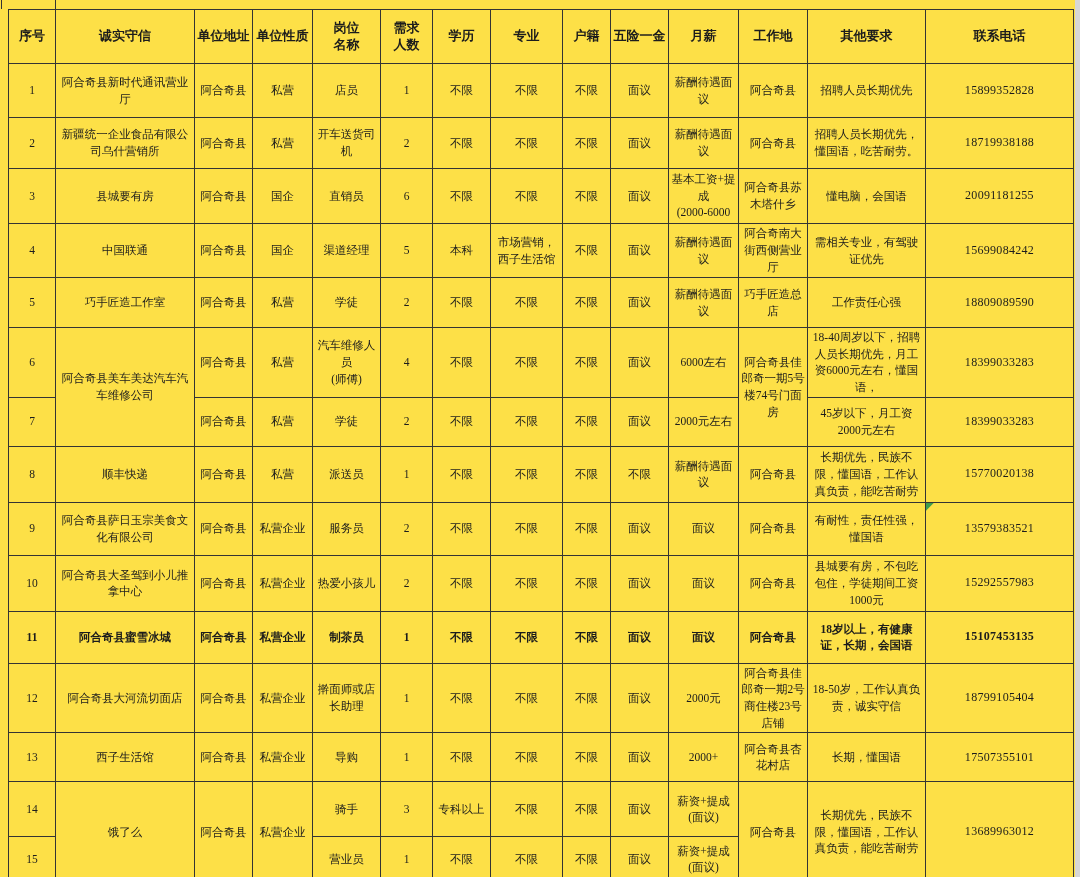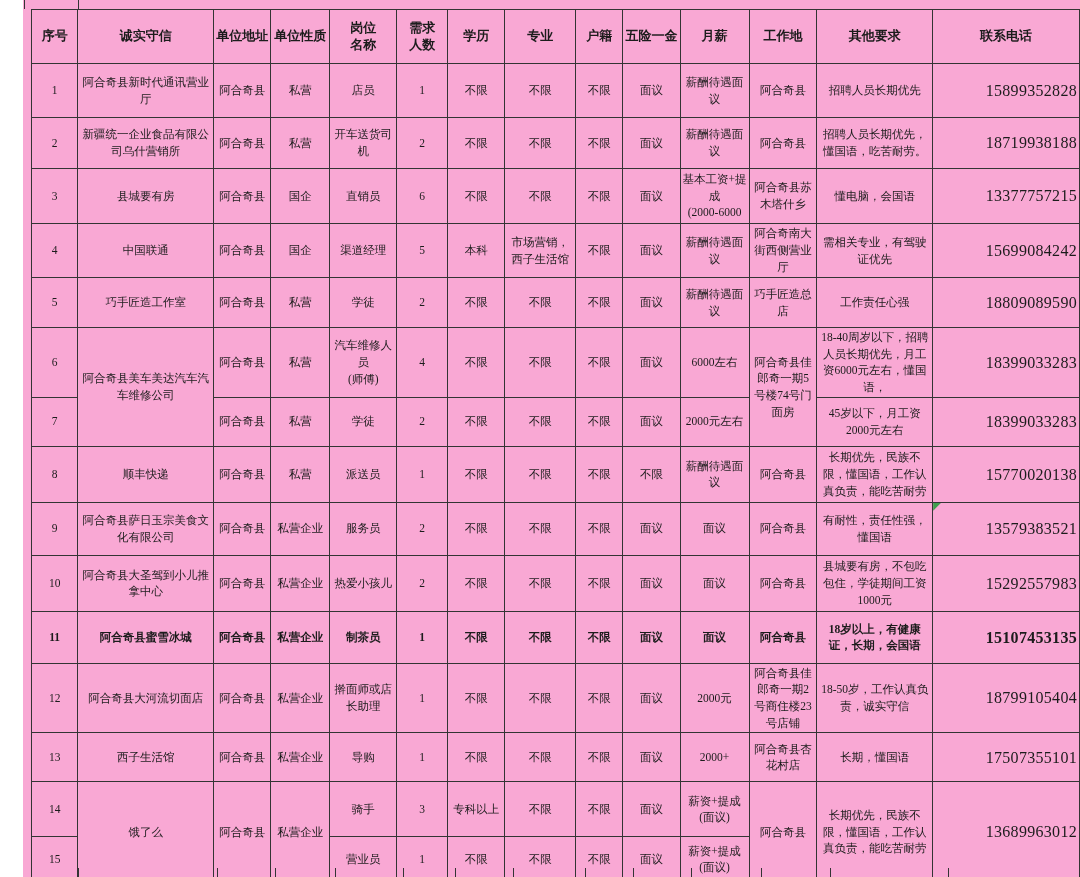--- a/index.html
+++ b/index.html
@@ -1,39 +1,39 @@
 <!DOCTYPE html>
 <html><head>
 <meta charset="utf-8">
 <style>
   html,body{margin:0;padding:0;}
   body{
     width:1080px;height:877px;position:relative;background:#ffffff;
     font-family:"Liberation Sans","DejaVu Sans",sans-serif;
   }
-  .page{position:absolute;inset:0;background:#f9a8d4;overflow:hidden;margin-left:23px;}
+  .page{position:absolute;inset:0;background:#fde047;overflow:hidden;}
   table.jobs{
     position:absolute;left:8px;top:9px;
     border-collapse:collapse;table-layout:fixed;
   }
   .jobs th,.jobs td{
     border:1px solid #343434;
     text-align:center;vertical-align:middle;
     padding:1px 2px;color:#1c1c1c;overflow:hidden;
   }
   .jobs th{
     font-family:"Liberation Sans","DejaVu Sans",sans-serif;
     font-weight:bold;font-size:13px;line-height:1.3;white-space:pre-line;
   }
   .jobs td{
     font-family:"Liberation Serif","DejaVu Serif",serif;
     font-size:11.5px;line-height:1.45;white-space:pre-line;
     position:relative;
   }
-  .jobs td.phone{font-size:16px;letter-spacing:.3px;text-align:right;}
+  .jobs td.phone{font-size:12px;letter-spacing:.3px;}
   .corner-marker{
     position:absolute;top:0;left:0;width:8px;height:8px;
     clip-path:polygon(0 0,100% 0,0 100%);
   }
   .vstub{position:absolute;width:1px;background:#343434;}
   .right-strip{position:absolute;top:0;width:5px;height:877px;}
 </style>
 </head>
 <body>
 
@@ -116,21 +116,21 @@
           <td><span>直销员</span></td>
           <td><span>6</span></td>
           <td><span>不限</span></td>
           <td><span>不限</span></td>
           <td><span>不限</span></td>
           <td><span>面议</span></td>
           <td><span>基本工资+提成
 (2000-6000</span></td>
           <td><span>阿合奇县苏木塔什乡</span></td>
           <td><span>懂电脑，会国语</span></td>
-          <td class="phone"><span>13377757215</span></td>
+          <td class="phone"><span>20091181255</span></td>
         </tr>
         <tr style="height: 54px;">
           <td><span>4</span></td>
           <td><span>中国联通</span></td>
           <td><span>阿合奇县</span></td>
           <td><span>国企</span></td>
           <td><span>渠道经理</span></td>
           <td><span>5</span></td>
           <td><span>本科</span></td>
           <td><span>市场营销，西子生活馆</span></td>

